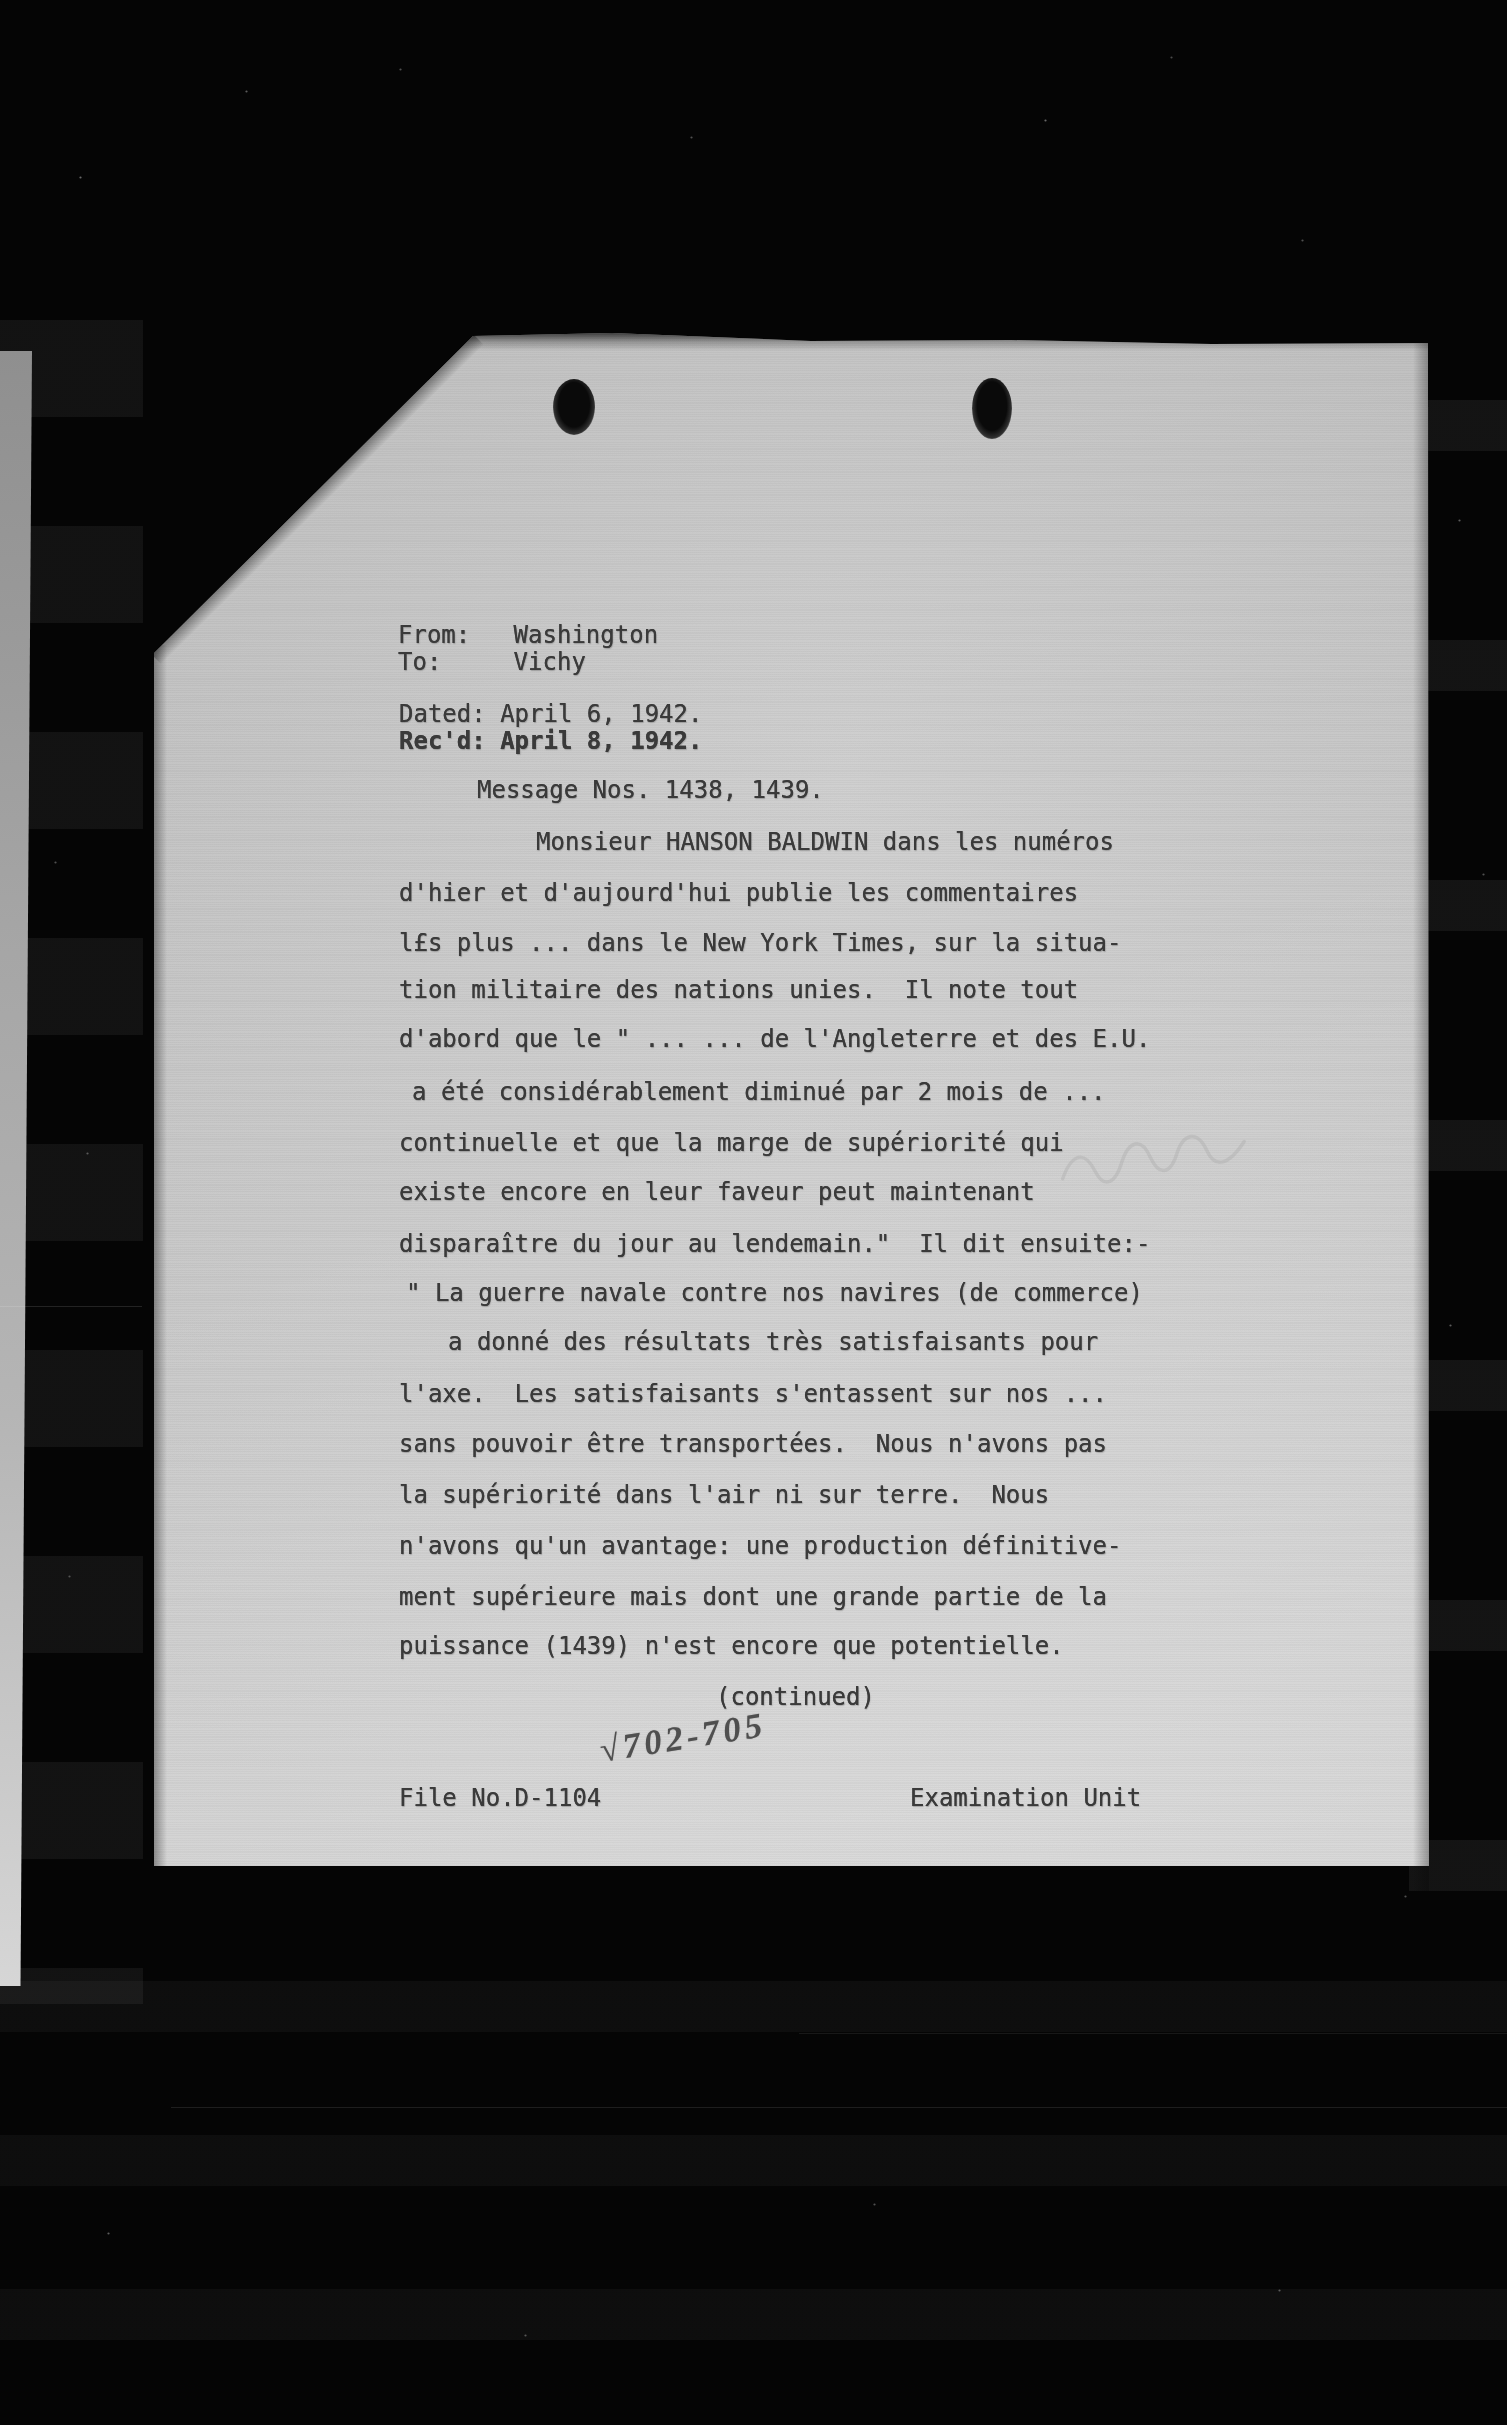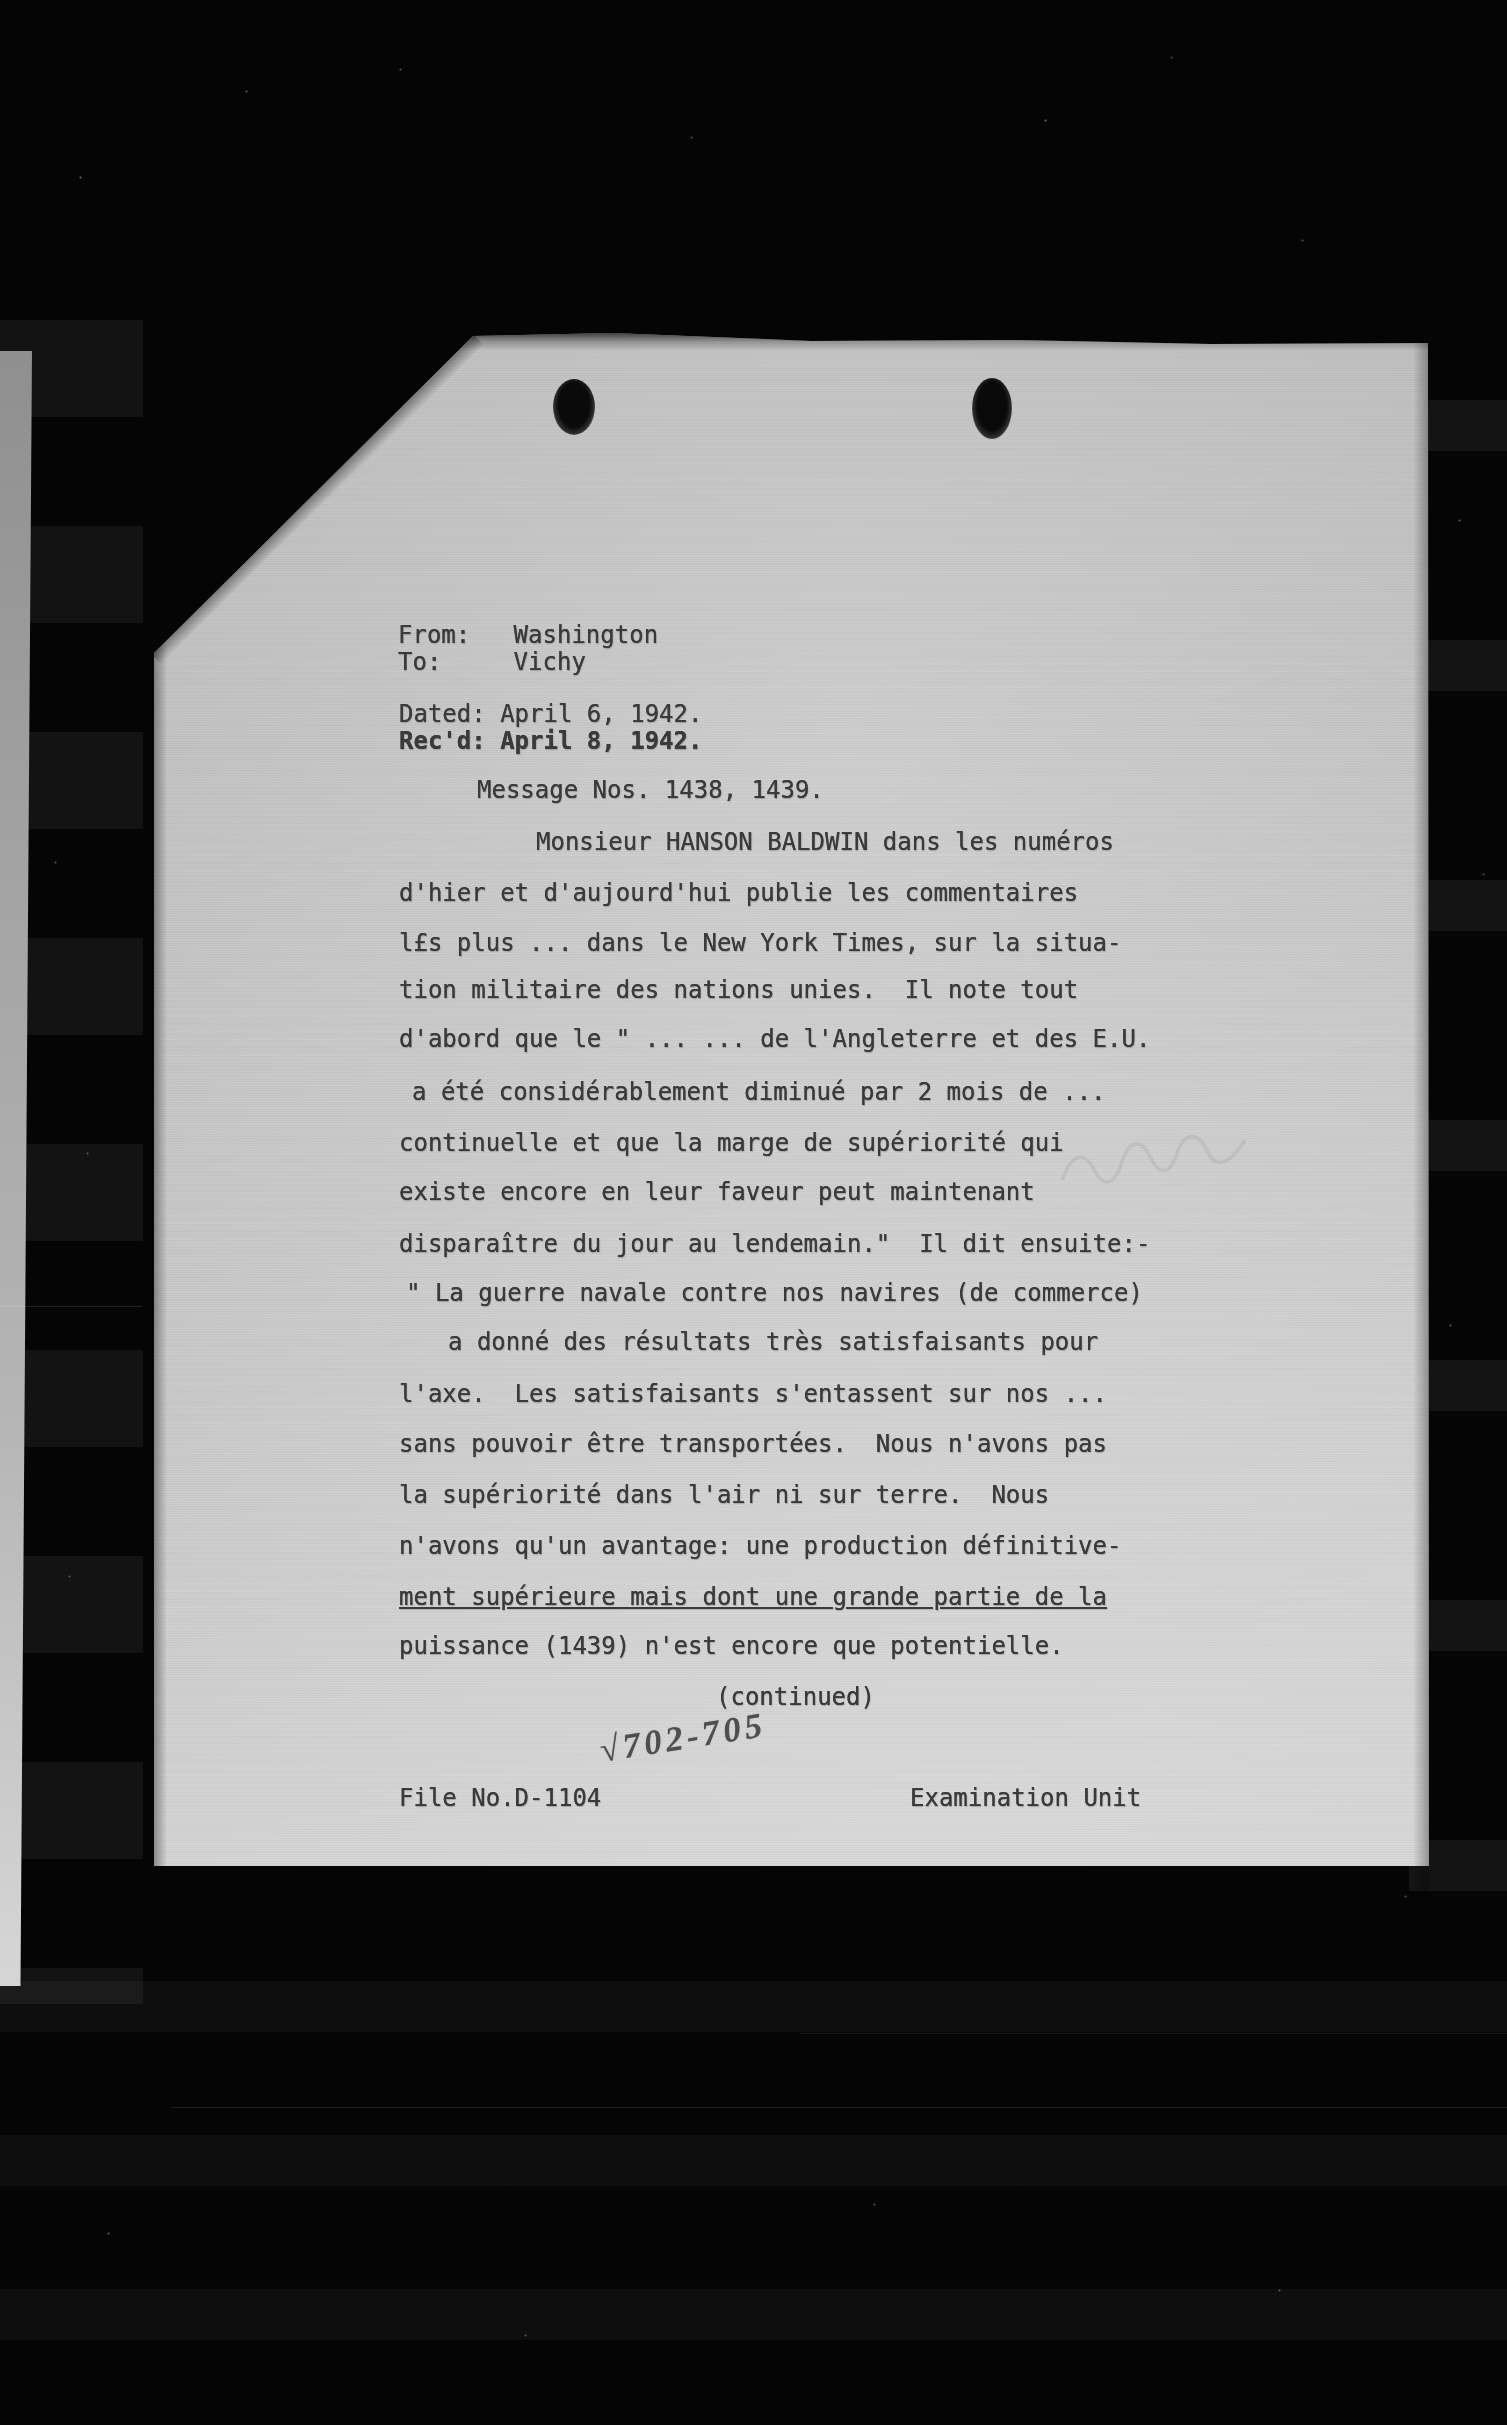--- a/index.html
+++ b/index.html
@@ -110,21 +110,21 @@
     <div class="tl" style="left:400px;top:1077px;">a été considérablement diminué par 2 mois de ...</div>
     <div class="tl" style="left:387px;top:1128px;">continuelle et que la marge de supériorité qui</div>
     <div class="tl" style="left:387px;top:1177px;">existe encore en leur faveur peut maintenant</div>
     <div class="tl" style="left:387px;top:1229px;">disparaître du jour au lendemain."  Il dit ensuite:-</div>
     <div class="tl" style="left:394px;top:1278px;">" La guerre navale contre nos navires (de commerce)</div>
     <div class="tl" style="left:400px;top:1327px;margin-left:36px;">a donné des résultats très satisfaisants pour</div>
     <div class="tl" style="left:387px;top:1379px;">l'axe.  Les satisfaisants s'entassent sur nos ...</div>
     <div class="tl" style="left:387px;top:1429px;">sans pouvoir être transportées.  Nous n'avons pas</div>
     <div class="tl" style="left:387px;top:1480px;">la supériorité dans l'air ni sur terre.  Nous</div>
     <div class="tl" style="left:387px;top:1531px;">n'avons qu'un avantage: une production définitive-</div>
-    <div class="tl" style="left:387px;top:1582px;text-decoration:underline;">ment supérieure mais dont une grande partie de la</div>
+    <div class="tl" style="left:387px;top:1582px;">ment supérieure mais dont une grande partie de la</div>
     <div class="tl" style="left:387px;top:1631px;">puissance (1439) n'est encore que potentielle.</div>
     <div class="tl" style="left:704px;top:1682px;">(continued)</div>
 
     <div class="tl" style="left:387px;top:1783px;">File No.D-1104</div>
     <div class="tl" style="left:898px;top:1783px;">Examination Unit</div>
     <div class="annotation">√702-705</div>
   </div>
 
   <div class="scratch s1"></div>
   <div class="scratch s2"></div>

